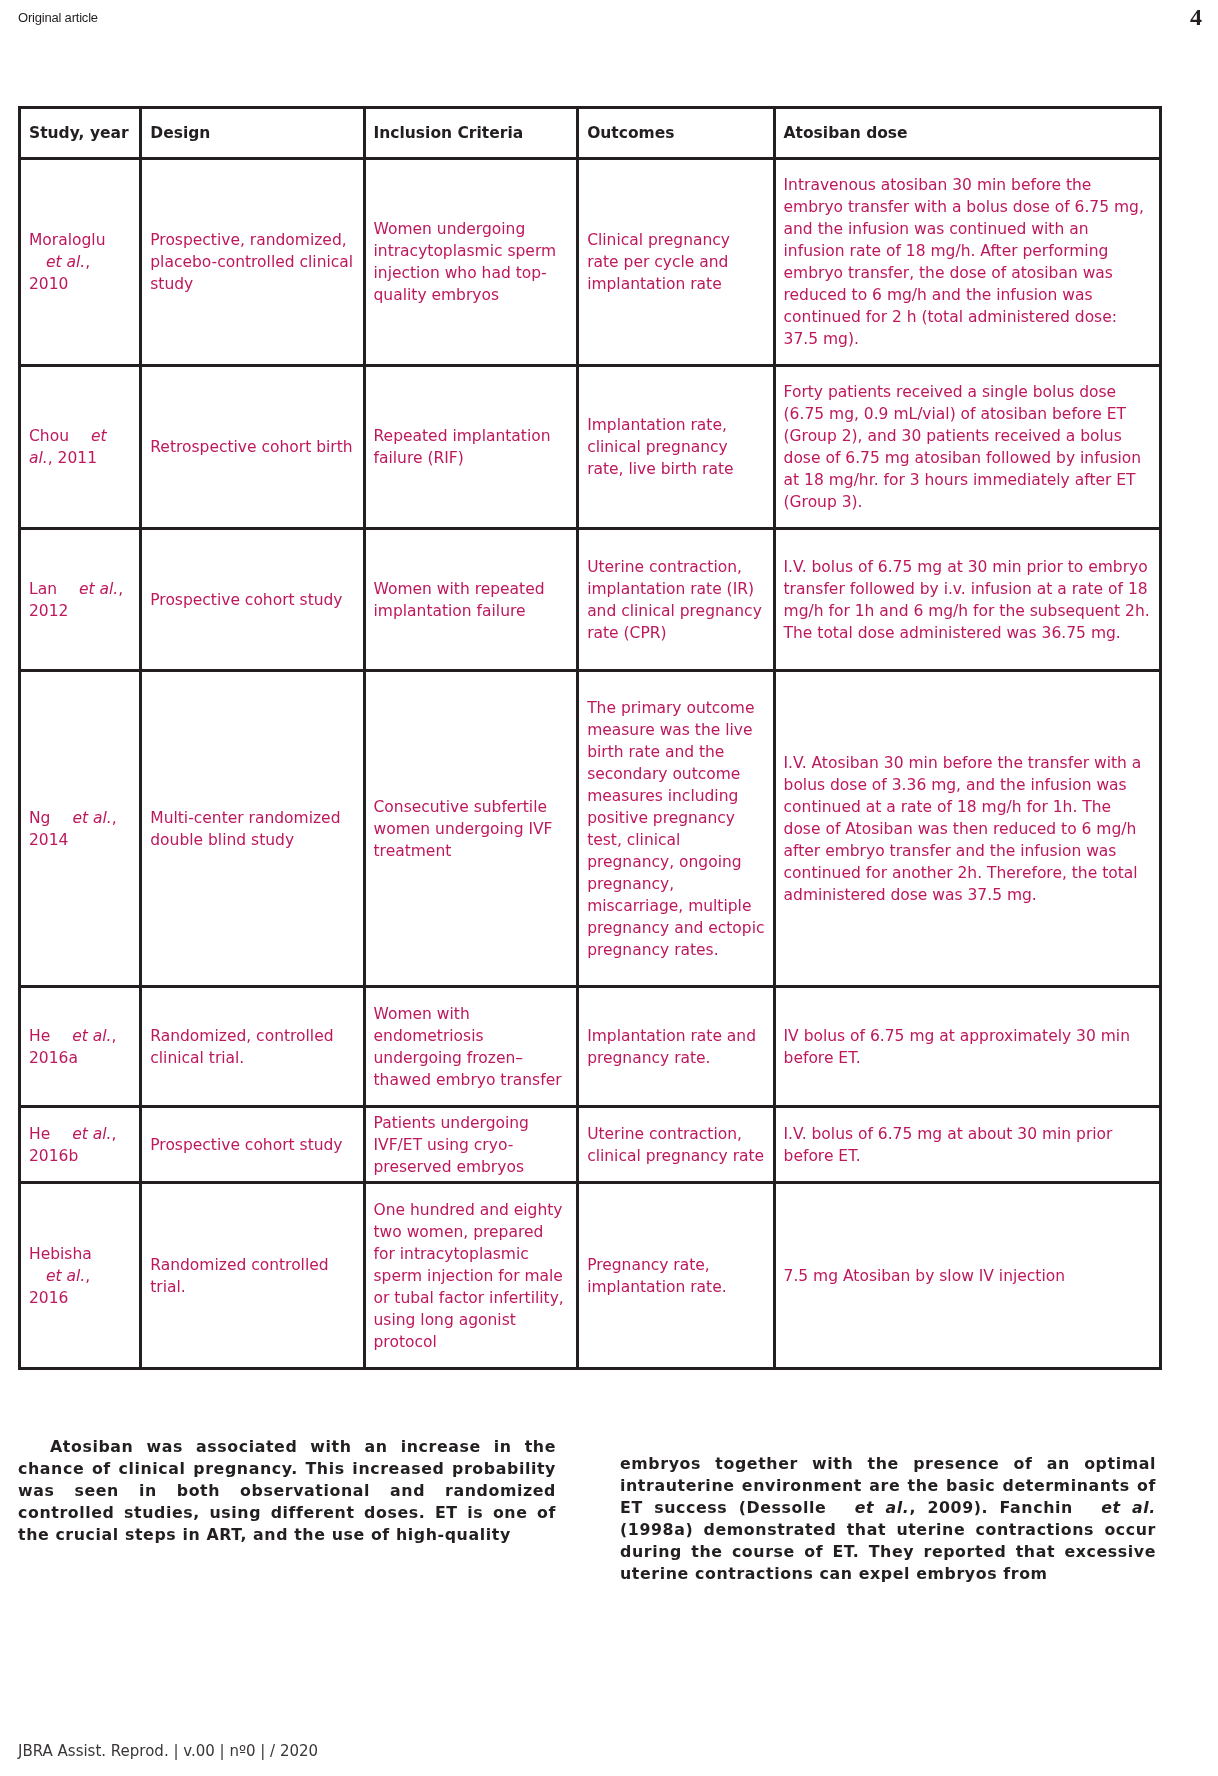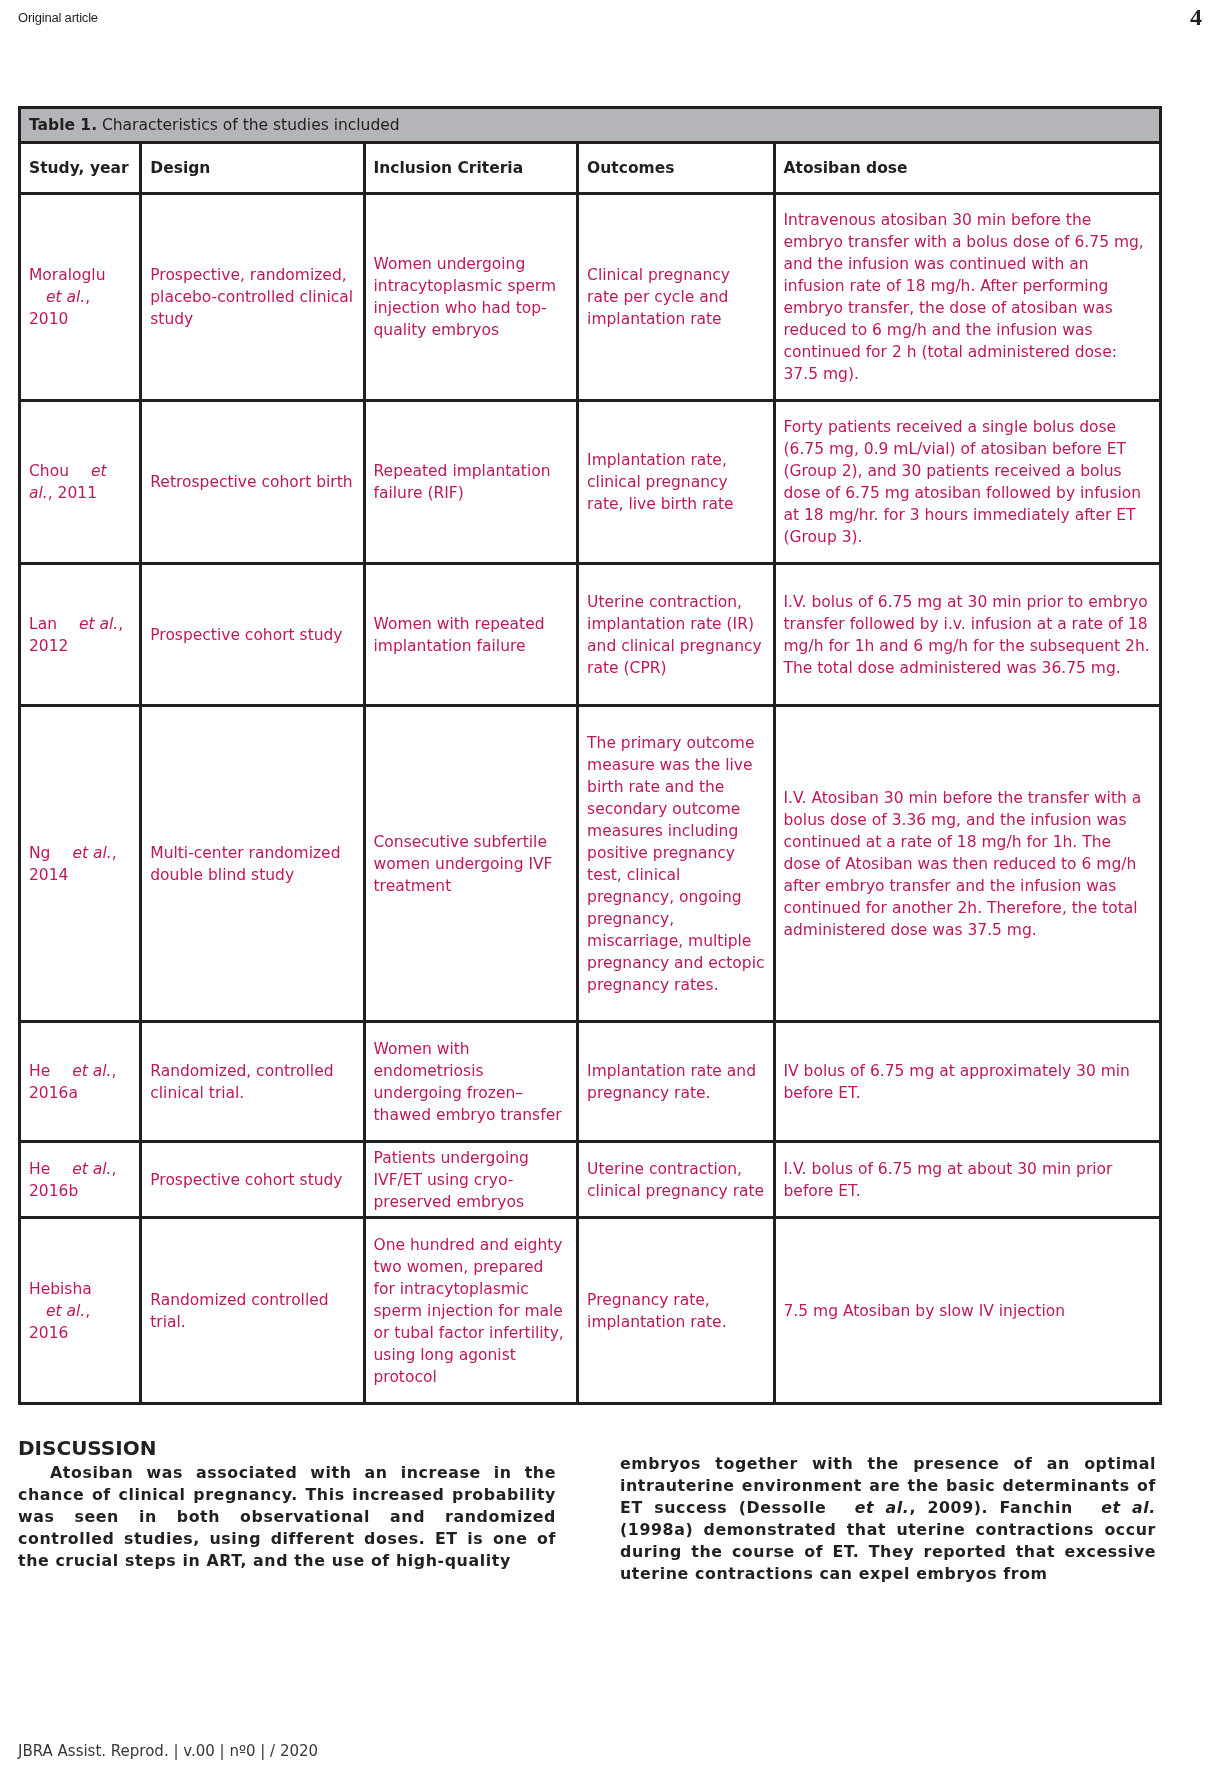--- a/index.html
+++ b/index.html
@@ -32,23 +32,20 @@
 <div class="table-wrap">
   <table>
     <colgroup>
       <col class="c0">
         <col class="c1">
         <col class="c2">
         <col class="c3">
         <col class="c4">
     </colgroup>
     <tbody>
-        <tr>
-      <td class="caption-cell" colspan="5"><b>Table 1.</b><span> Characteristics of the studies included</span></td>
-    </tr>
     <tr class="hdr">
       <th>Study, year</th>
       <th>Design</th>
       <th>Inclusion Criteria</th>
       <th>Outcomes</th>
       <th>Atosiban dose</th>
     </tr>
 
     <tr class="row" style="height:207px">
       <td><span>Moraloglu</span><br><em>et al.</em><span>, 2010</span></td>
@@ -103,21 +100,20 @@
       <td>Randomized controlled trial.</td>
       <td>One hundred and eighty two women, prepared for intracytoplasmic sperm injection for male or tubal factor infertility, using long agonist protocol</td>
       <td>Pregnancy rate, implantation rate.</td>
       <td>7.5 mg Atosiban by slow IV injection</td>
     </tr>
   </tbody>
     </table>
 </div>
 
 <div class="discussion disc-left">
-  <h2 class="disc-title">DISCUSSION</h2>
   <p class="disc-para">Atosiban was associated with an increase in the chance of clinical pregnancy. This increased probability was seen in both observational and randomized controlled studies, using different doses. ET is one of the crucial steps in ART, and the use of high-quality</p>
 </div>
 
 <div class="discussion disc-right">
   <p class="disc-para noindent"><span>embryos together with the presence of an optimal intrauterine environment are the basic determinants of ET success (Dessolle </span><em>et al.</em><span>, 2009). Fanchin </span><em>et al.</em><span> (1998a) demonstrated that uterine contractions occur during the course of ET. They reported that excessive uterine contractions can expel embryos from</span></p>
 </div>
 
 <div class="footer">JBRA Assist. Reprod. | v.00 | nº0 | / 2020</div>
 
 </body></html>

